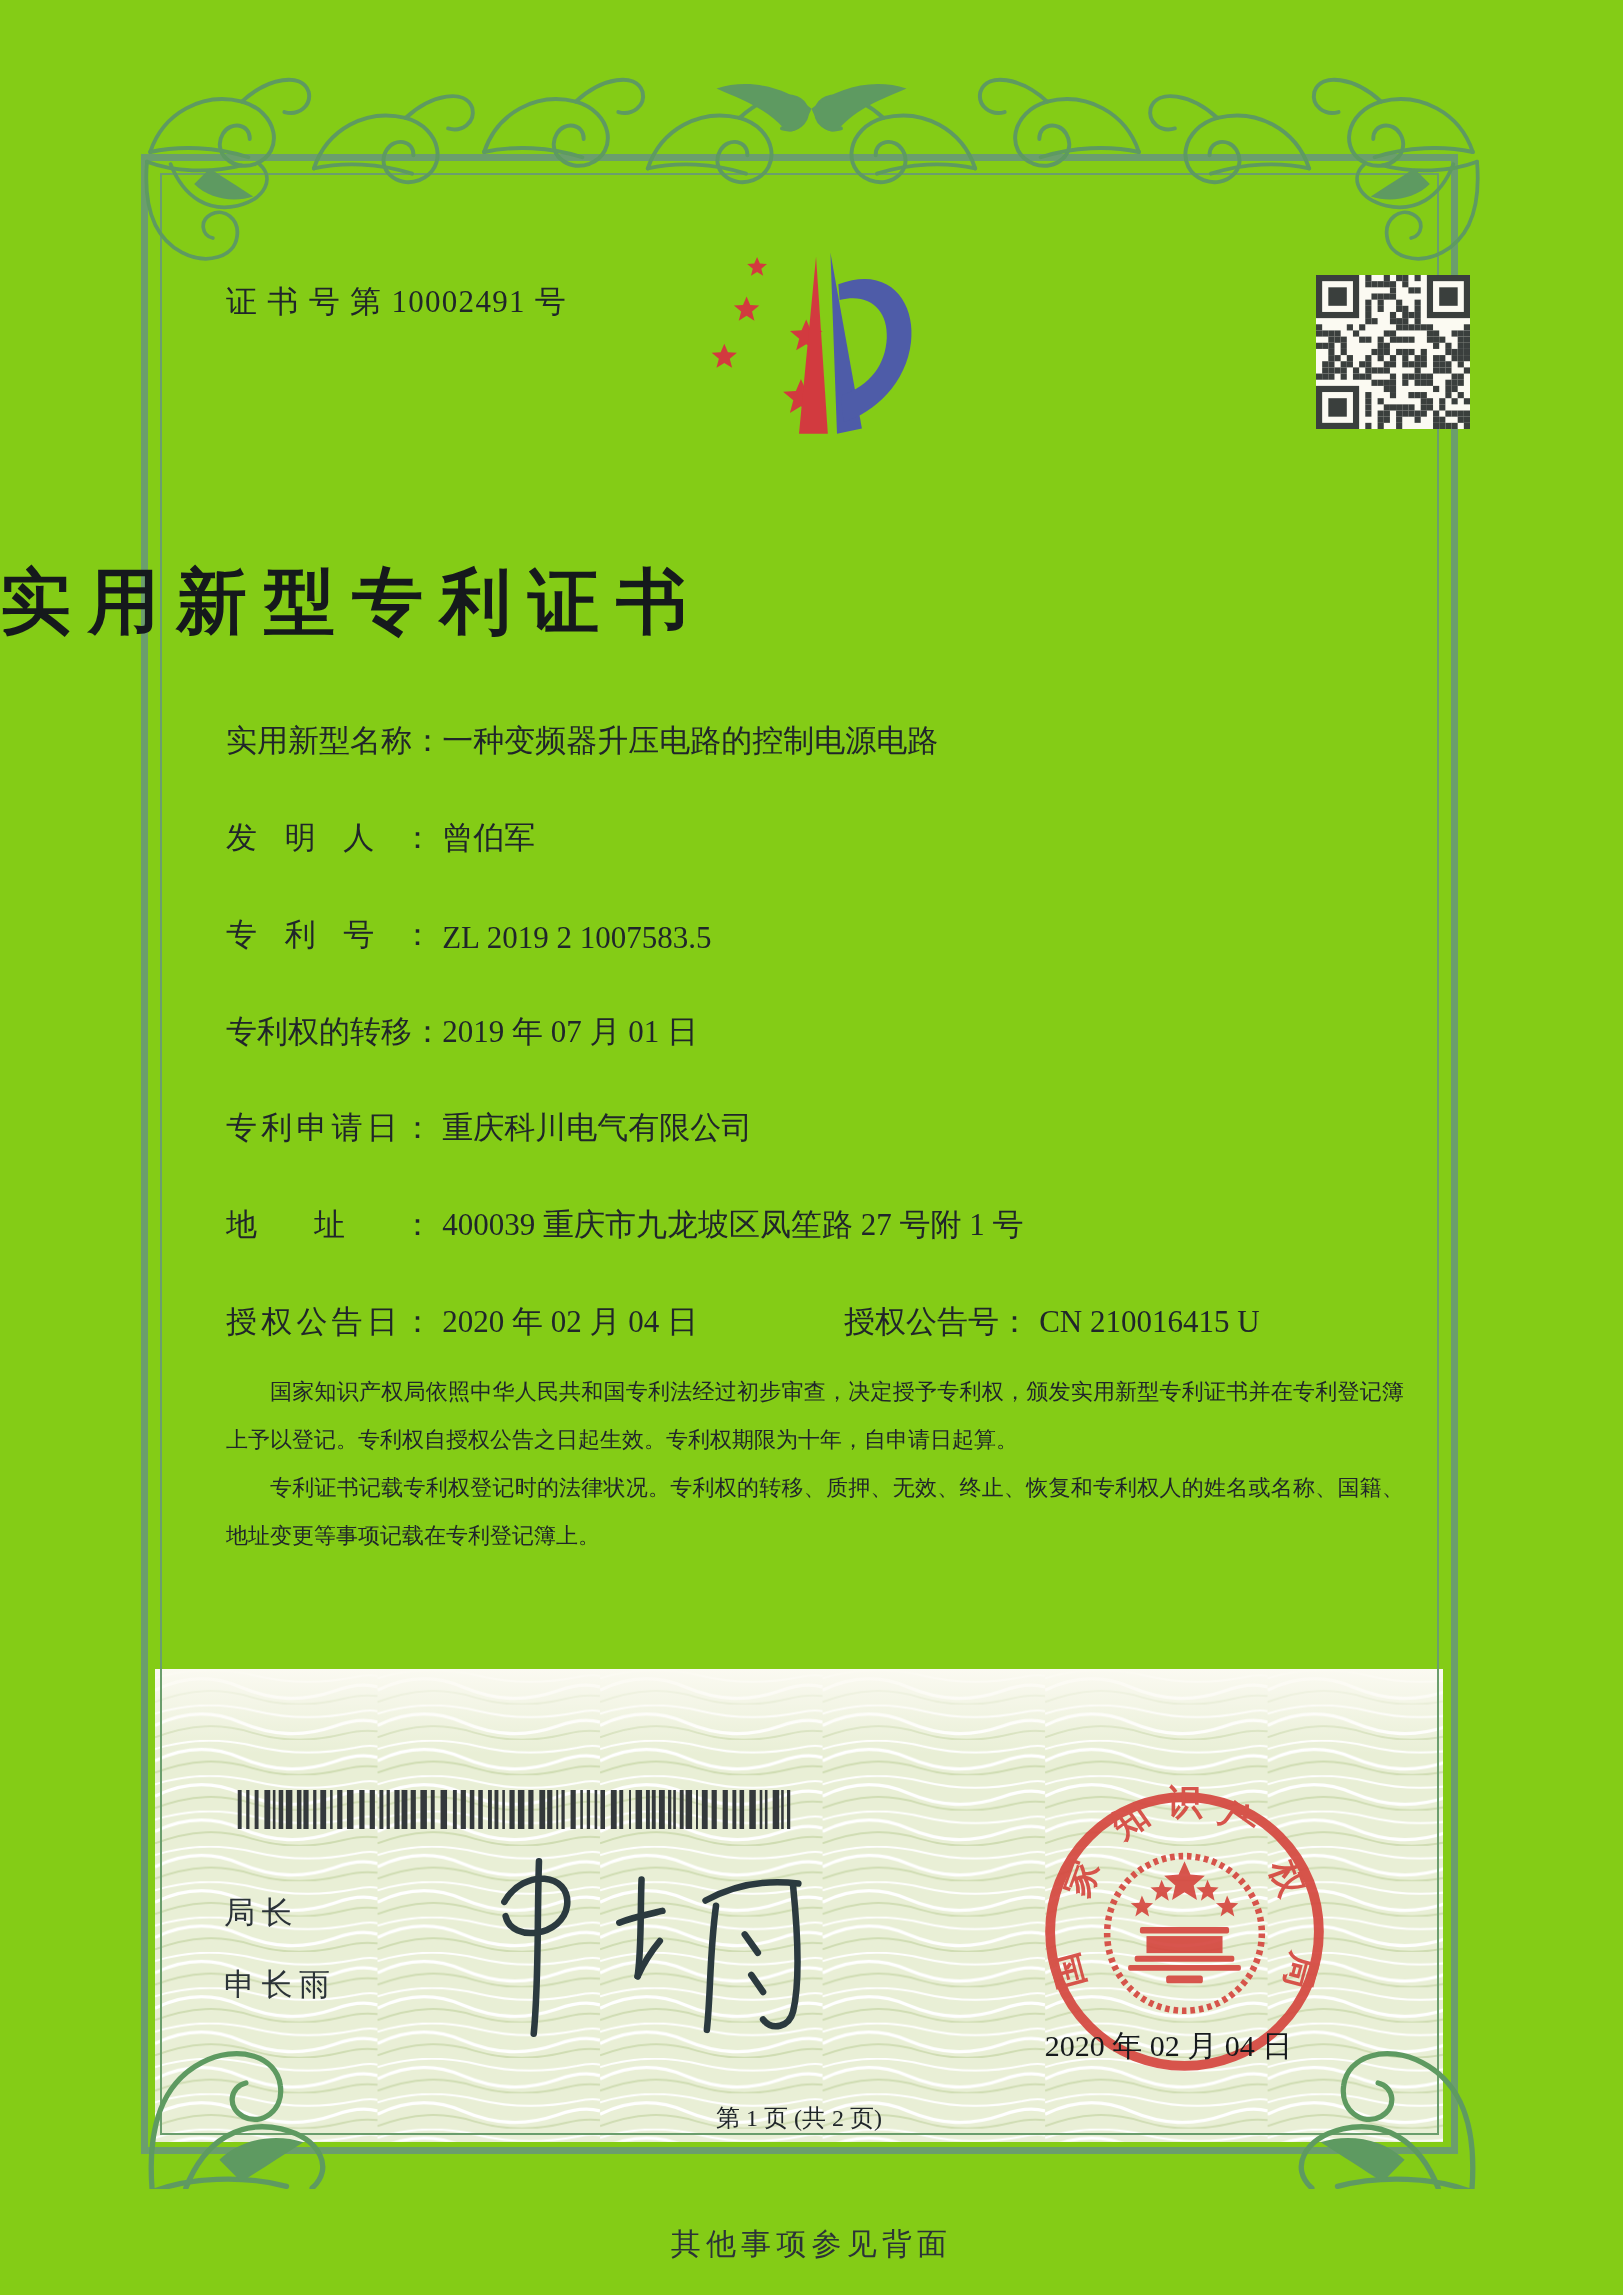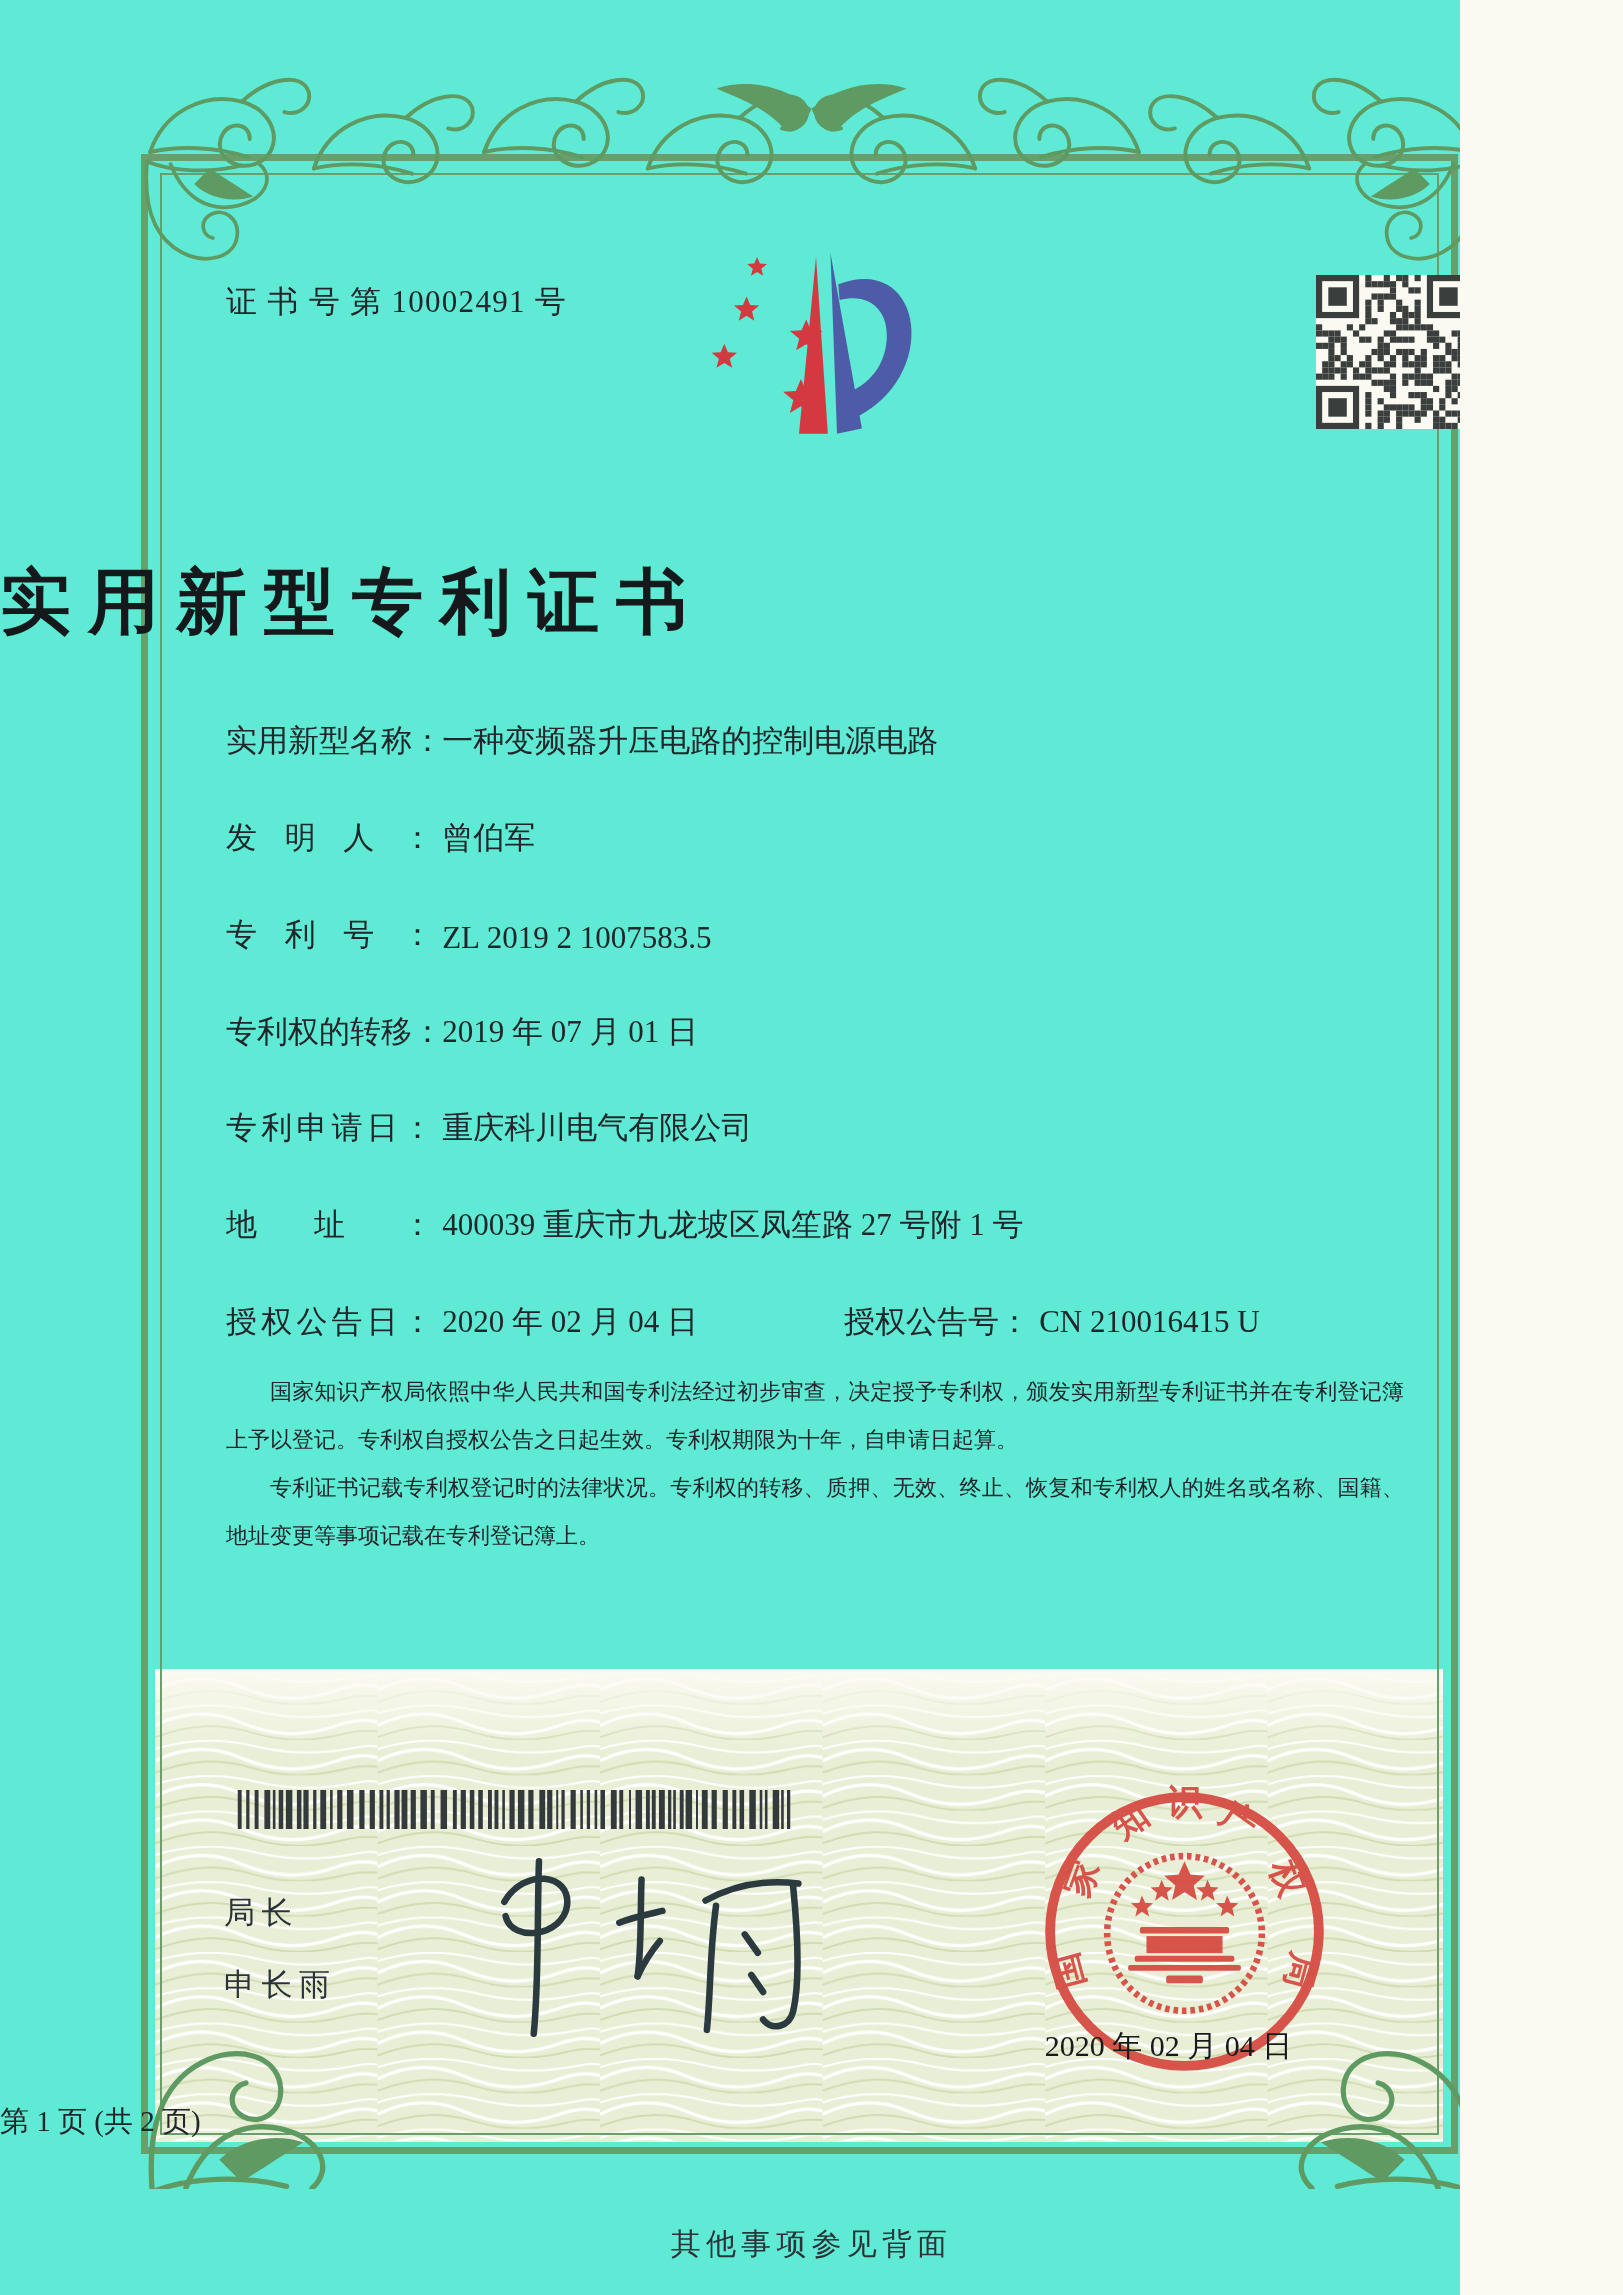--- a/index.html
+++ b/index.html
@@ -1,17 +1,17 @@
 <!DOCTYPE html>
 <html style="font-size:10.5px"><head>
 <meta charset="utf-8">
 <style>
   html,body{margin:0;padding:0;background:#fbfaf2;}
   .page{
-    position:relative;width:1460px;height:2295px;background:#5eead4;overflow:hidden;
+    position:relative;width:1623px;height:2295px;background:#84cc16;overflow:hidden;
     font-family:"Liberation Serif","DejaVu Serif",serif;color:#20262a;
   }
   
   .border-outer{position:absolute;left:141px;top:154px;width:1317px;height:2000px;
     border:7.9px solid #6b9e6d;box-sizing:border-box;}
   .border-inner{position:absolute;left:11.8px;top:11.8px;right:11.8px;bottom:11.8px;
     border:2.6px solid #6b9e6d;}
   
   .wave-zone{position:absolute;left:155px;top:1669px;width:1288px;height:473px;
     background:#e9efd6;}
@@ -31,21 +31,21 @@
   .row2{position:absolute;left:844px;font-size:31px;white-space:nowrap;}
   .row2 .lbl2{display:inline-block;}
   .row2 .val{margin-left:9.2px;}
   .bodytext{position:absolute;left:226px;top:1368px;width:1178px;
     font-size:22px;line-height:48px;text-align:justify;}
   .bodytext p{margin:0;text-indent:2em;}
   .director-title{position:absolute;left:224px;top:1892px;font-size:31px;letter-spacing:6.5px;color:#2b3338;}
   .director-name{position:absolute;left:224px;top:1964px;font-size:31px;letter-spacing:6.5px;color:#2b3338;}
   .seal-date{position:absolute;left:985px;top:2026px;width:367px;text-align:center;
     font-size:30px;color:#15191c;}
-  .page-info{position:absolute;left:0;top:2102px;width:1598px;font-size:29px;}
+  .page-info{position:absolute;left:0;top:2102px;width:1598px;text-align:center;font-size:24px;}
   .back-note{position:absolute;left:0;top:2224px;width:1623px;text-align:center;
     font-size:30px;letter-spacing:5.2px;color:#2b3338;}
   
   .logo{position:absolute;left:681px;top:245px;}
   .qr{position:absolute;left:1316px;top:275px;}
   .barcode{position:absolute;left:236px;top:1790px;}
   .signature{position:absolute;left:432px;top:1843px;}
   .seal{position:absolute;left:1037px;top:1784px;}
   .seal text{font-family:"Liberation Serif","DejaVu Serif",serif;font-weight:700;}
 </style>

